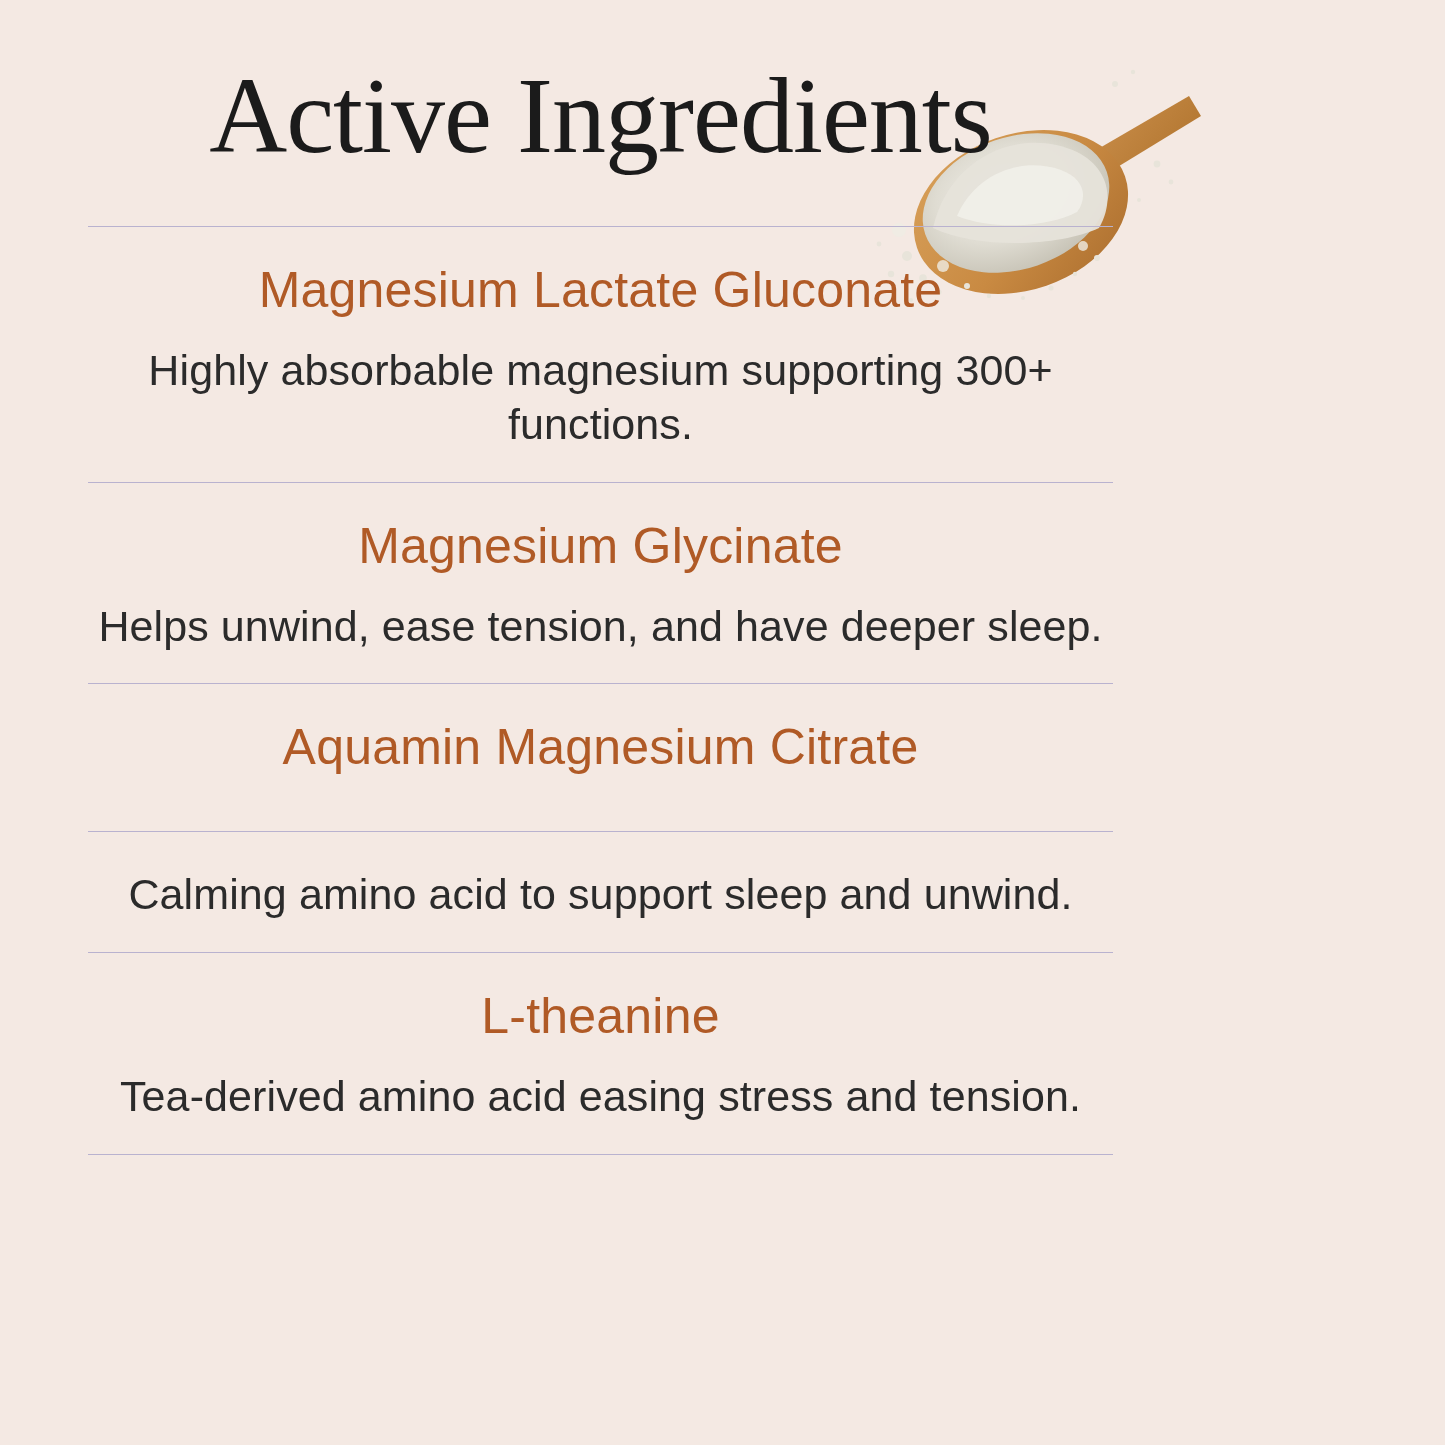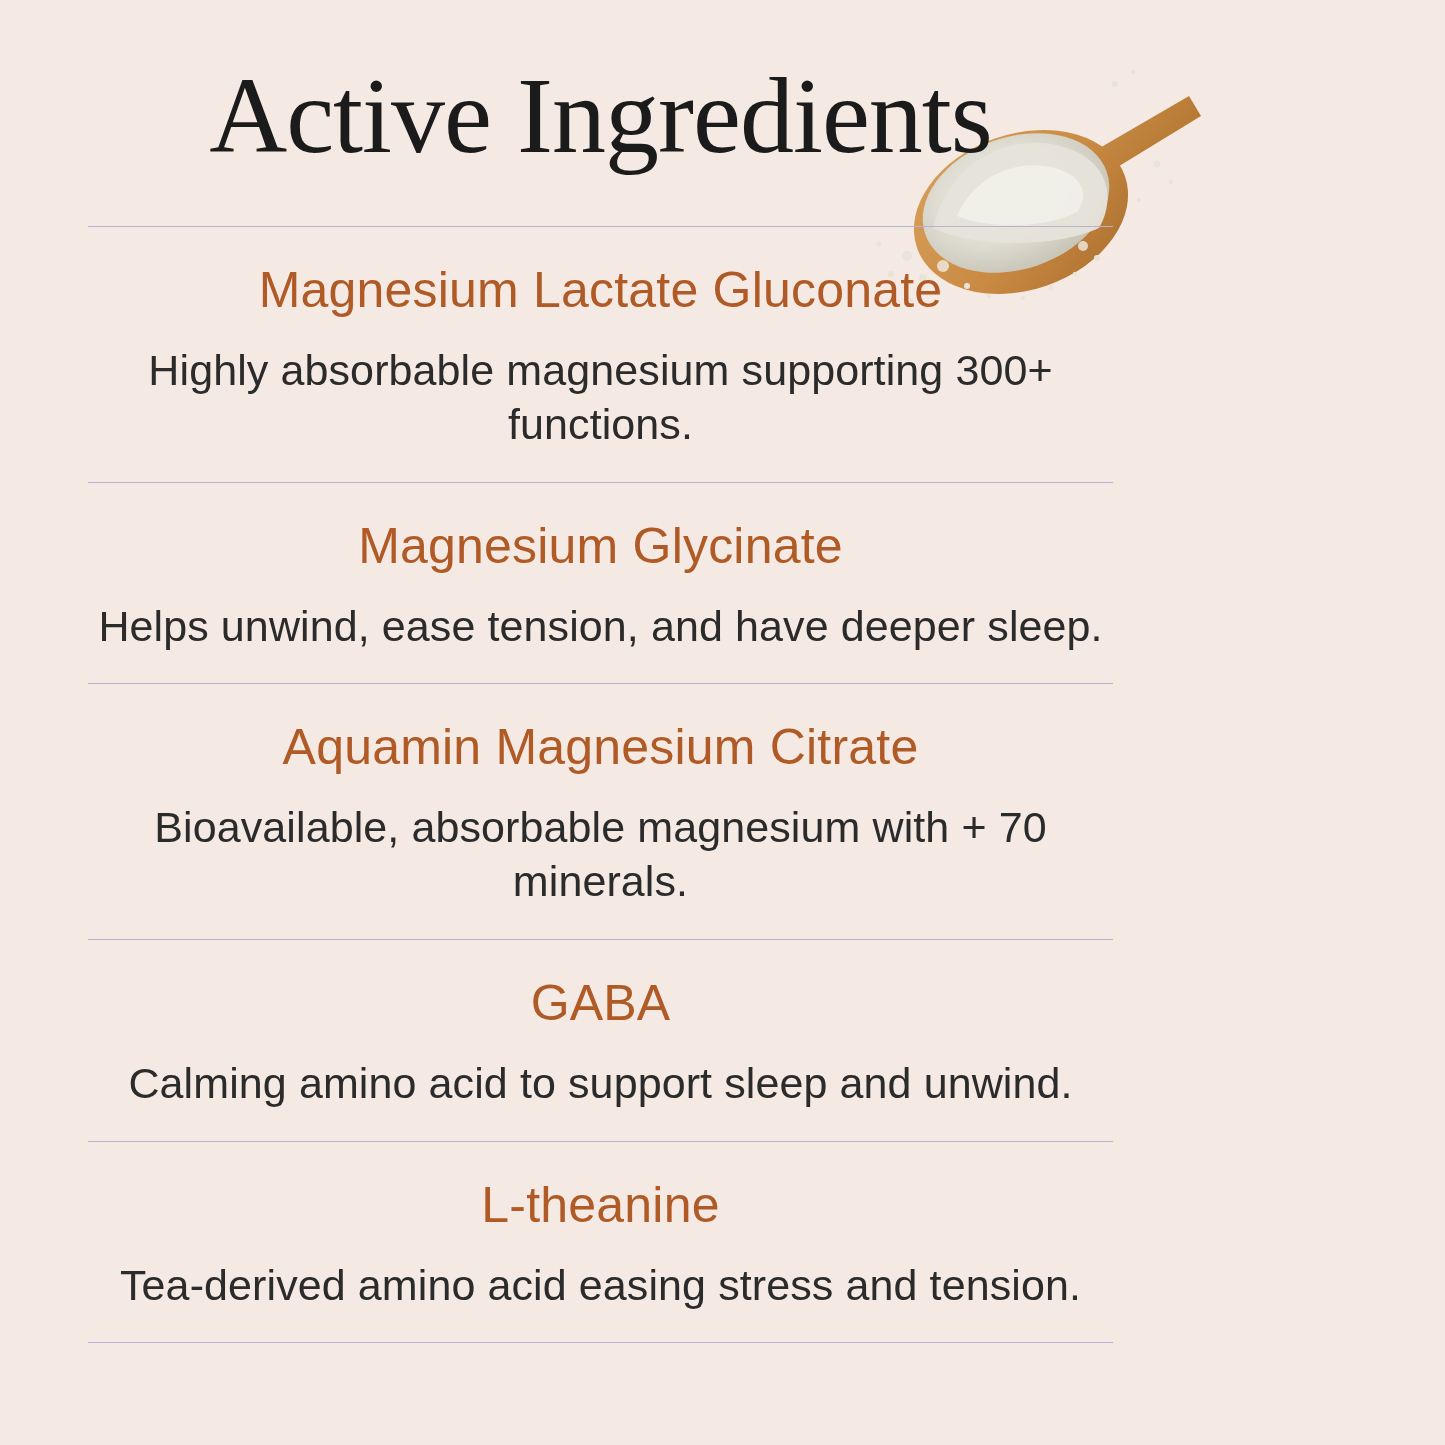--- a/index.html
+++ b/index.html
@@ -161,27 +161,25 @@
 
     <div class="item">
       <p class="item-name">Magnesium Glycinate</p>
       <p class="item-desc">Helps unwind, ease tension, and have deeper sleep.</p>
     </div>
 
     <div class="divider"></div>
 
     <div class="item">
       <p class="item-name">Aquamin Magnesium Citrate</p>
-      <p class="item-desc">Bioavailable, absorbable magnesium with + 70 minerals.</p>
     </div>
 
     <div class="divider"></div>
 
     <div class="item">
-      <p class="item-name">GABA</p>
       <p class="item-desc">Calming amino acid to support sleep and unwind.</p>
     </div>
 
     <div class="divider"></div>
 
     <div class="item">
       <p class="item-name">L-theanine</p>
       <p class="item-desc">Tea-derived amino acid easing stress and tension.</p>
     </div>
 

